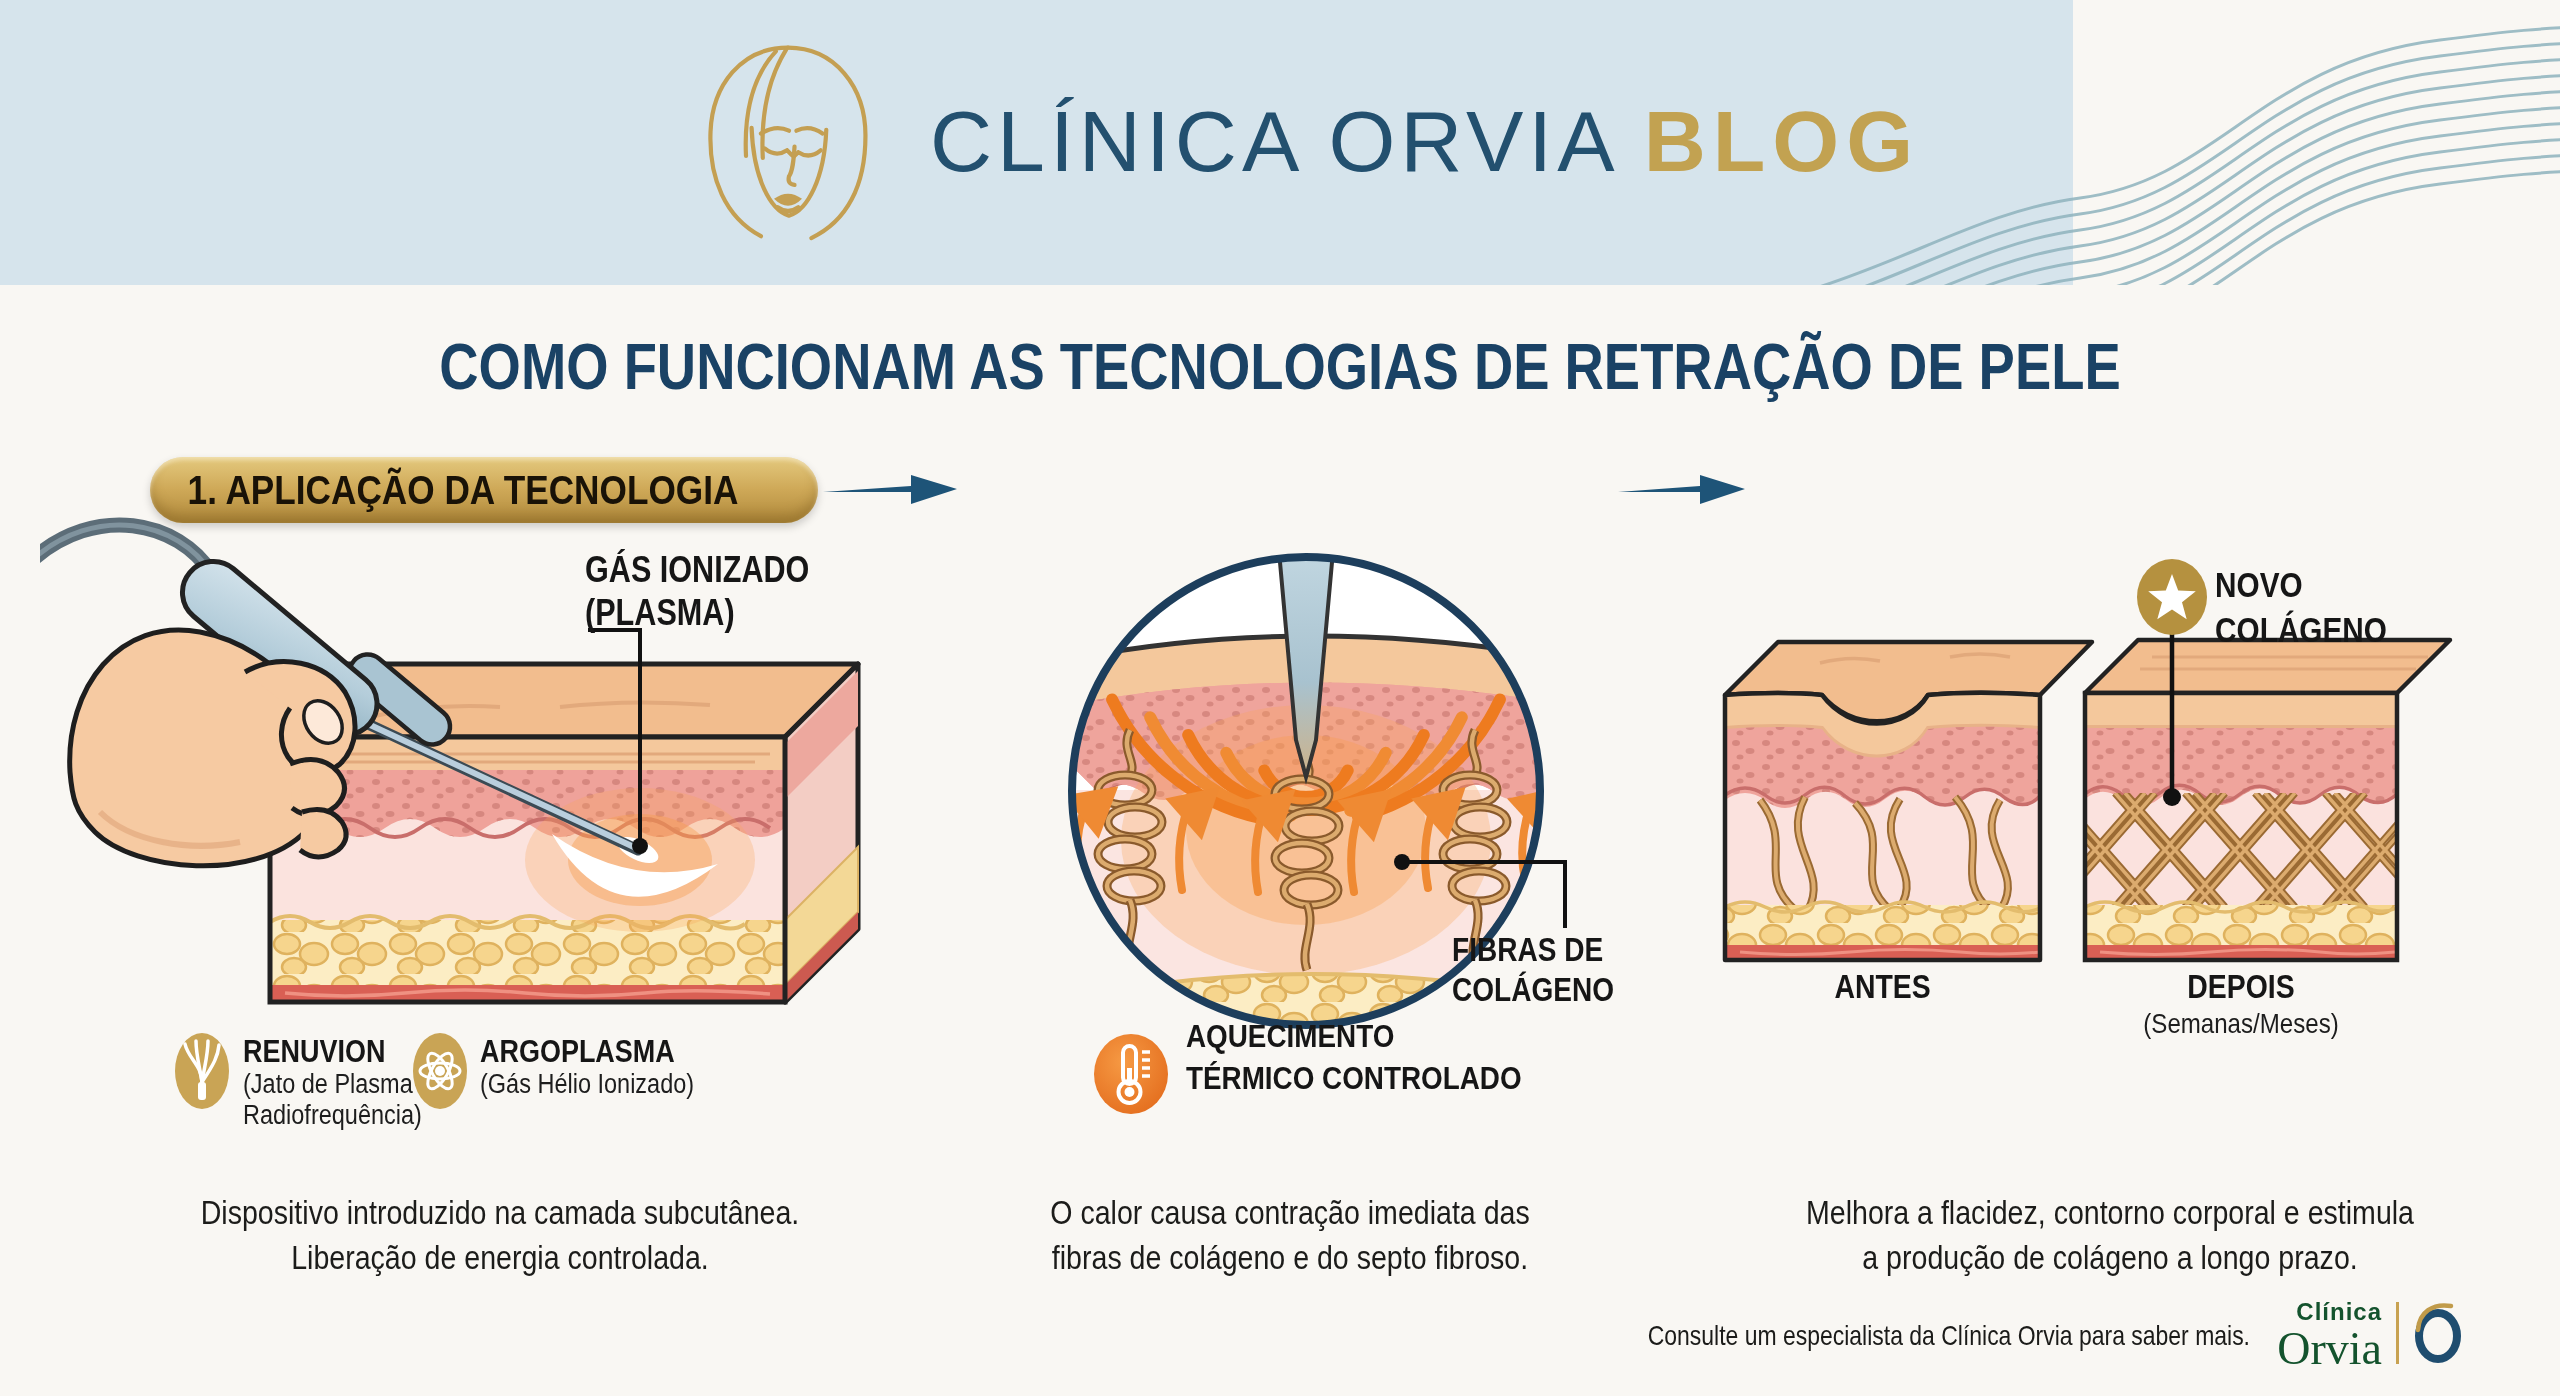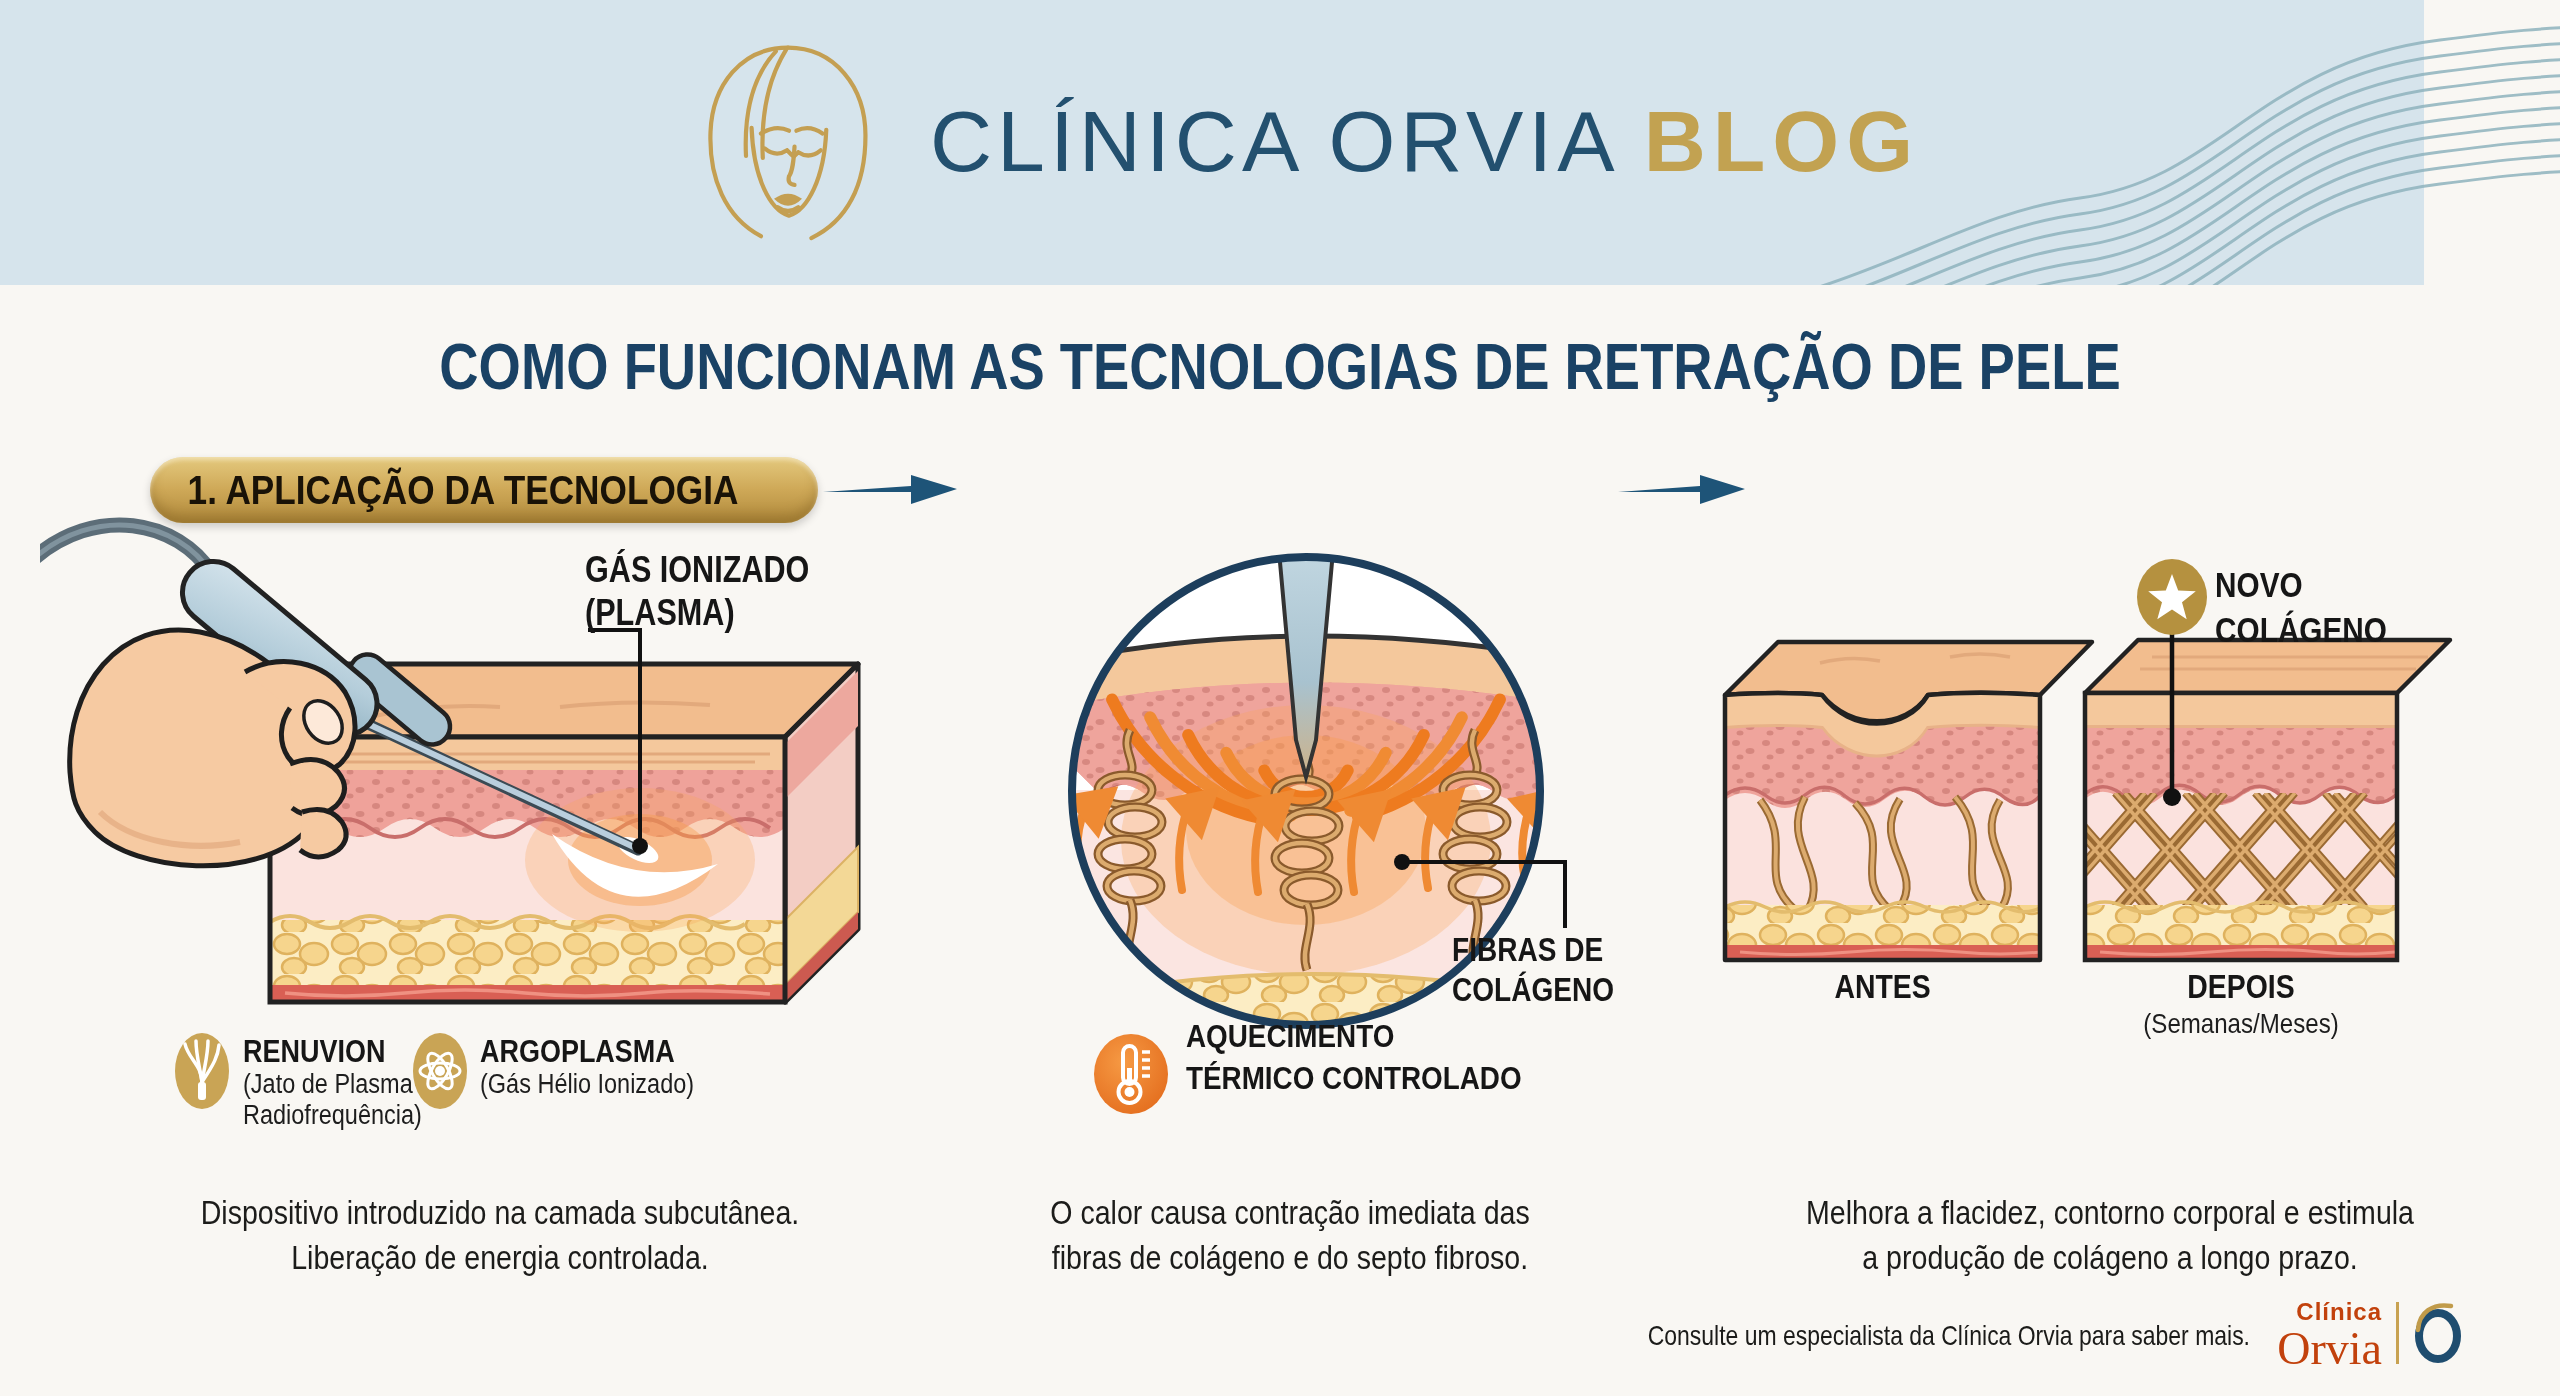--- a/index.html
+++ b/index.html
@@ -1,21 +1,21 @@
 <!DOCTYPE html>
 <html><head>
 <meta charset="utf-8">
 <style>
   html,body{margin:0;padding:0;background:#e8e8e8;}
   .canvas{position:relative;width:2560px;height:1396px;background:#f9f7f3;overflow:hidden;
           font-family:"Liberation Sans",sans-serif;}
   .abs{position:absolute;}
 
   
-  .header{position:absolute;left:0;top:0;width:2424px;height:285px;background:#d6e4ec;}
+  .header{position:absolute;left:0;top:0;width:2073px;height:285px;background:#d6e4ec;}
   .brand-row{position:absolute;left:690px;top:38px;display:flex;align-items:center;gap:44px;}
   .wordmark{font-size:86px;letter-spacing:5px;color:#23506f;font-weight:normal;white-space:nowrap;}
   .wordmark b{color:#c2a251;font-weight:bold;letter-spacing:7px;}
 
   
   .main-title{position:absolute;left:0;top:330px;width:2560px;text-align:center;
               font-size:64px;font-weight:bold;color:#1a4265;transform:scaleX(.85);}
 
   
   .pill{position:absolute;top:457px;height:66px;border-radius:34px;
@@ -36,21 +36,21 @@
   .caption{position:absolute;text-align:center;font-size:34px;color:#1c1c1a;line-height:45px;
            transform:scaleX(.84);transform-origin:center top;}
   .ba-label{position:absolute;text-align:center;font-size:33px;font-weight:bold;color:#161616;
             transform:scaleX(.86);transform-origin:center top;}
   .ba-sub{position:absolute;text-align:center;font-size:28px;color:#1d1d1d;
           transform:scaleX(.86);transform-origin:center top;}
 
   
   .footer-cta{position:absolute;left:1440px;top:1320px;width:810px;text-align:right;
               font-size:28px;color:#1b1b19;transform:scaleX(.82);transform-origin:right top;white-space:nowrap;}
-  .footer-logo-text{position:absolute;left:2270px;top:1298px;width:112px;text-align:right;color:#c2410c;}
+  .footer-logo-text{position:absolute;left:2270px;top:1298px;width:112px;text-align:right;color:#14532d;}
   .footer-logo-text .small{font-size:24px;font-weight:bold;letter-spacing:1px;}
   .footer-logo-text .large{font-size:46px;font-family:"Liberation Serif",serif;margin-top:-4px;}
   .gold-bar{position:absolute;left:2396px;top:1302px;width:3px;height:62px;background:#c8a251;}
 </style>
 </head>
 <body>
 
 <div class="canvas">
 
   <div class="header">

